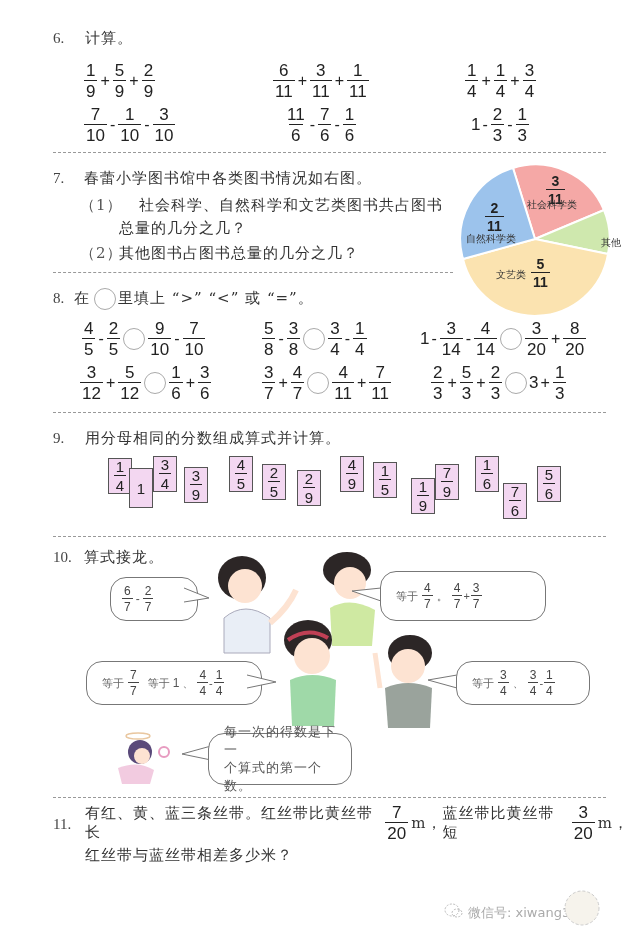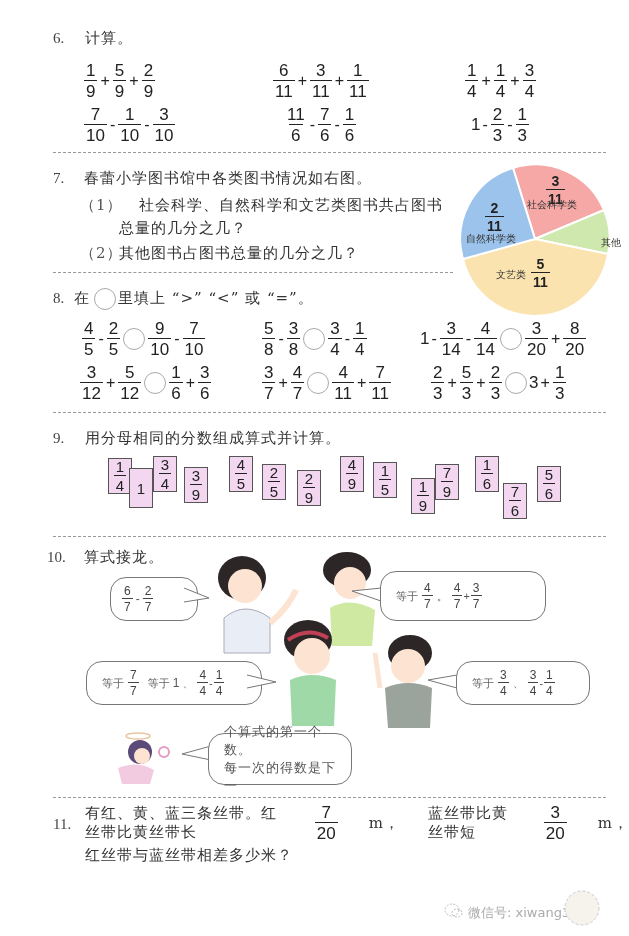--- a/index.html
+++ b/index.html
@@ -394,21 +394,21 @@
   </div>
 <div class="card" style="left:537px;top:466px;">
     <span class="frac">
       <span class="n">5</span>
       <span class="d">6</span>
     </span>
   </div>
 
 <div class="divider" style="top:536px;"></div>
 
-<div class="abs qnum" style="left:47px;top:549px;">10.</div>
+<div class="abs qnum" style="left:53px;top:549px;">10.</div>
 <div class="abs qtext" style="left:84px;top:548px;">算式接龙。</div>
 
 <div class="bubble" style="left:110px;top:577px;width:66px;height:42px;padding:0 10px;">
   <span class="frac">
       <span class="n">6</span>
       <span class="d">7</span>
     </span>
     <span class="op" style="font-size:12px;">-</span>
   <span class="frac">
       <span class="n">2</span>
@@ -510,28 +510,28 @@
   <ellipse cx="38" cy="6" rx="12" ry="3" fill="none" stroke="#e9c7a0" stroke-width="1.5"></ellipse>
   <circle cx="40" cy="22" r="12" fill="#5a4a7a"></circle>
   <circle cx="42" cy="26" r="8" fill="#fde3d2"></circle>
   <path d="M18,38 Q38,30 54,40 L50,54 L22,54 Z" fill="#f2cbe0"></path>
   <circle cx="64" cy="22" r="5" fill="none" stroke="#e79bc0" stroke-width="2"></circle>
 </svg>
 <svg class="abs" style="left:182px;top:744px;" width="30" height="20">
     <path d="M29,2 L0,10 L29,16" fill="#fff" stroke="#777" stroke-width="1"></path>
   </svg>
 <div class="bubble" style="left:208px;top:733px;width:118px;height:50px;flex-direction:column;align-items:flex-start;justify-content:center;">
+  <span class="cn" style="font-size:13px;color:#555;letter-spacing:1px;">每一次的得数是下一</span>
   <span class="cn" style="font-size:13px;color:#555;letter-spacing:1px;">个算式的第一个数。</span>
-  <span class="cn" style="font-size:13px;color:#555;letter-spacing:1px;">每一次的得数是下一</span>
 </div>
 
 <div class="divider" style="top:797px;"></div>
 
 <div class="abs qnum" style="left:53px;top:816px;">11.</div>
-<div class="abs" style="left:85px;top:804px;display:flex;align-items:center;gap:28px;">
+<div class="abs" style="left:85px;top:804px;display:flex;align-items:center;">
   <span class="qtext">有红、黄、蓝三条丝带。红丝带比黄丝带长</span>
   <span class="expr" style="position:static;margin-left:4px;">
     <span class="frac">
         <span class="n">7</span>
         <span class="d">20</span>
       </span>
   </span>
   <span class="qtext" style="margin-left:2px;">m，</span>
   <span class="qtext">蓝丝带比黄丝带短</span>
   <span class="expr" style="position:static;margin-left:4px;">

